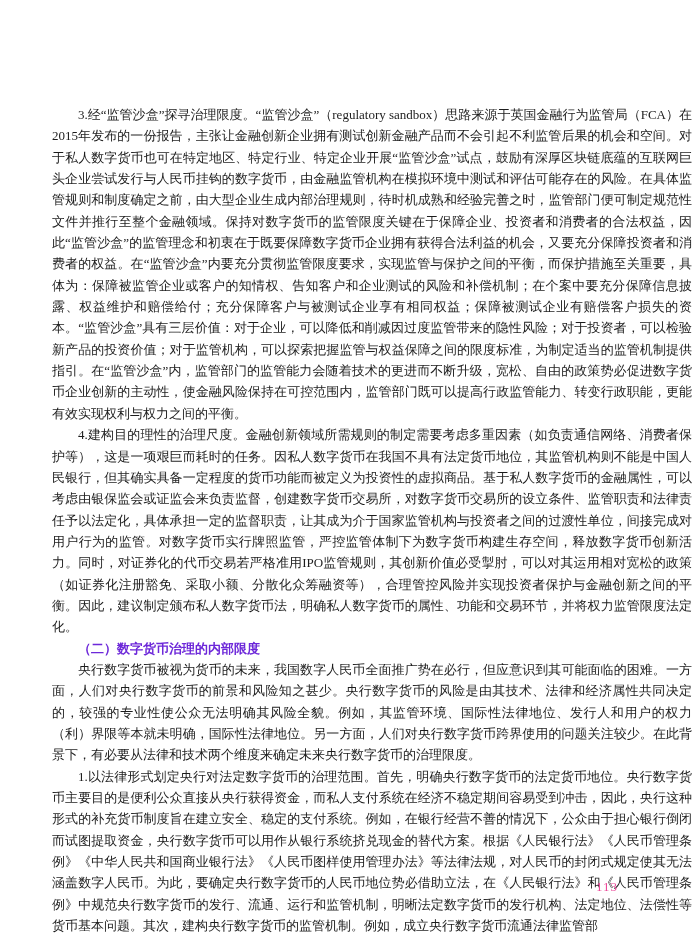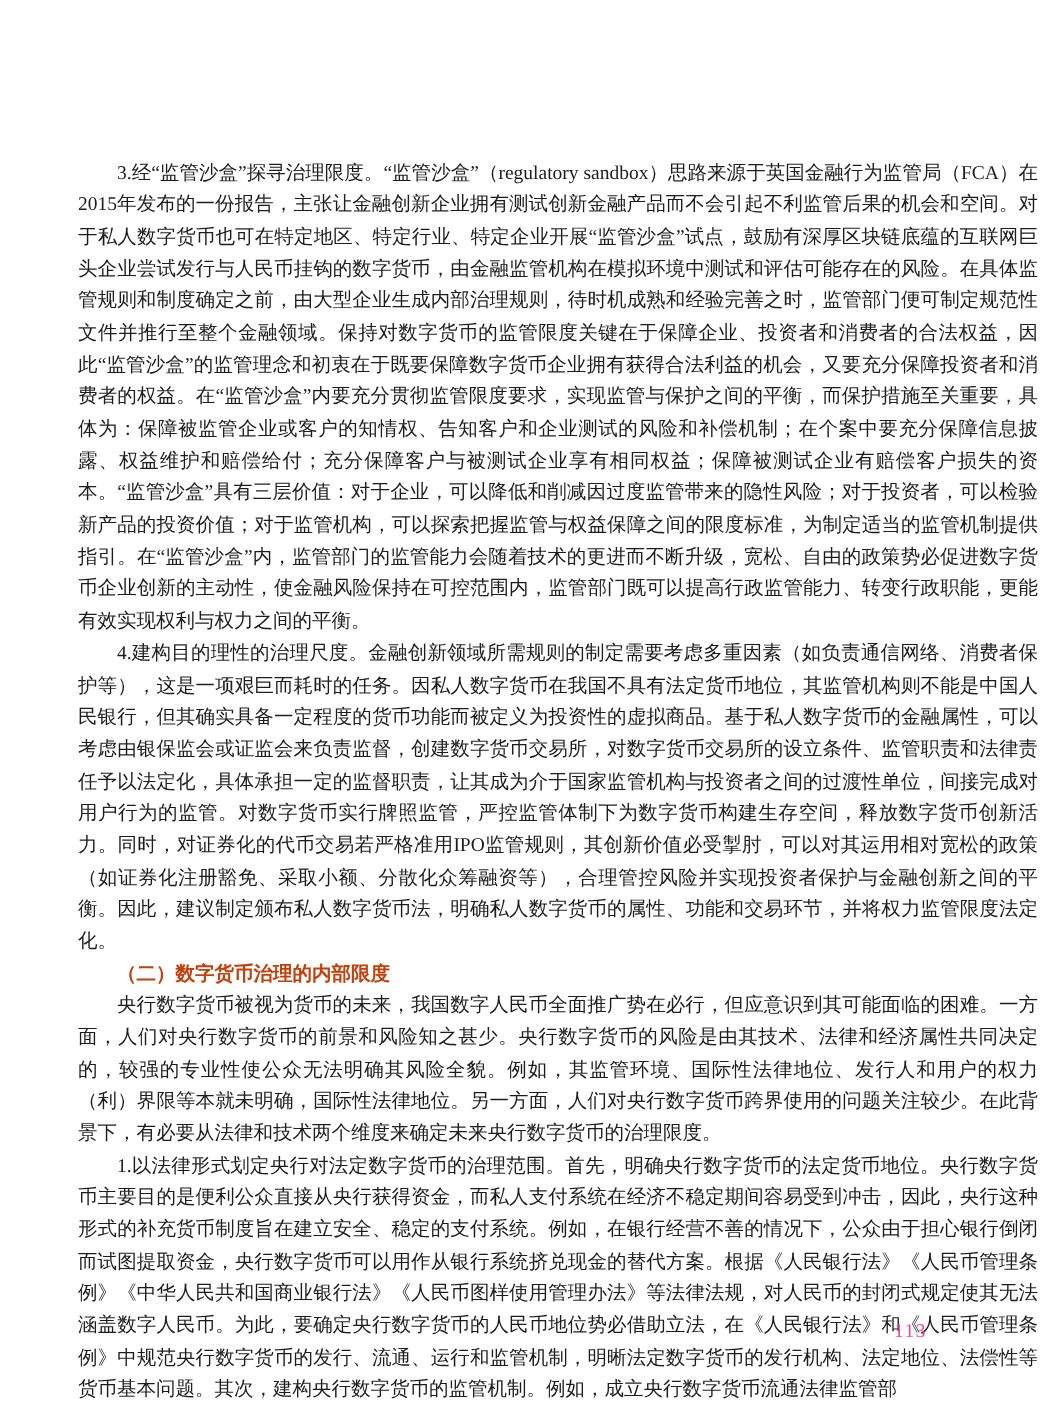--- a/index.html
+++ b/index.html
@@ -33,21 +33,21 @@
     text-indent: 2em;
   }
   .section-heading {
     margin: 0;
     padding: 0;
     text-indent: 2em;
     font-size: 13px;
     line-height: 21.35px;
     font-weight: 700;
     font-family: "Liberation Sans", "DejaVu Sans", sans-serif;
-    color: #c2410c;
+    color: #6d28d9;
   }
   .page-number {
     position: absolute;
     left: 596px;
     top: 879px;
     font-size: 13px;
     letter-spacing: 1px;
     color: #ec4899;
   }
 </style>

